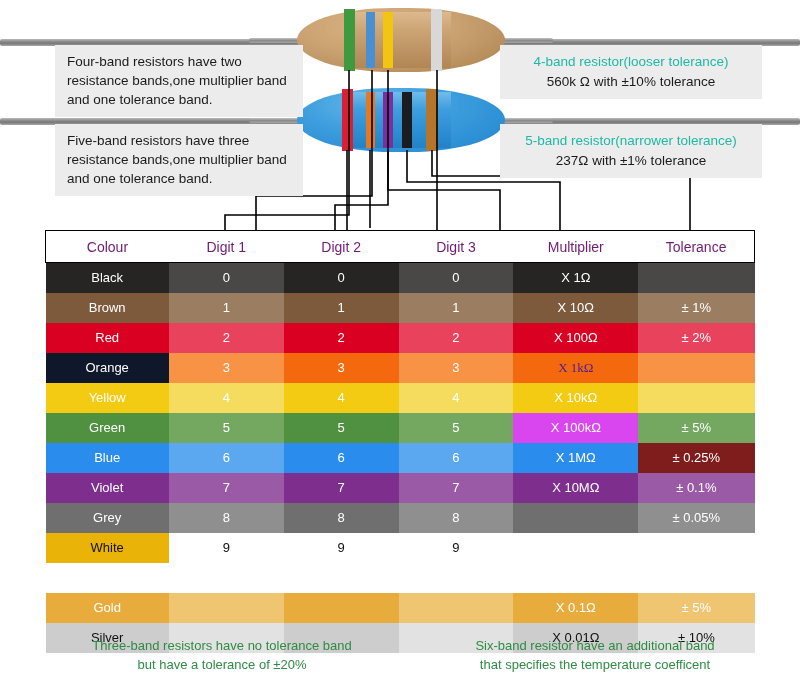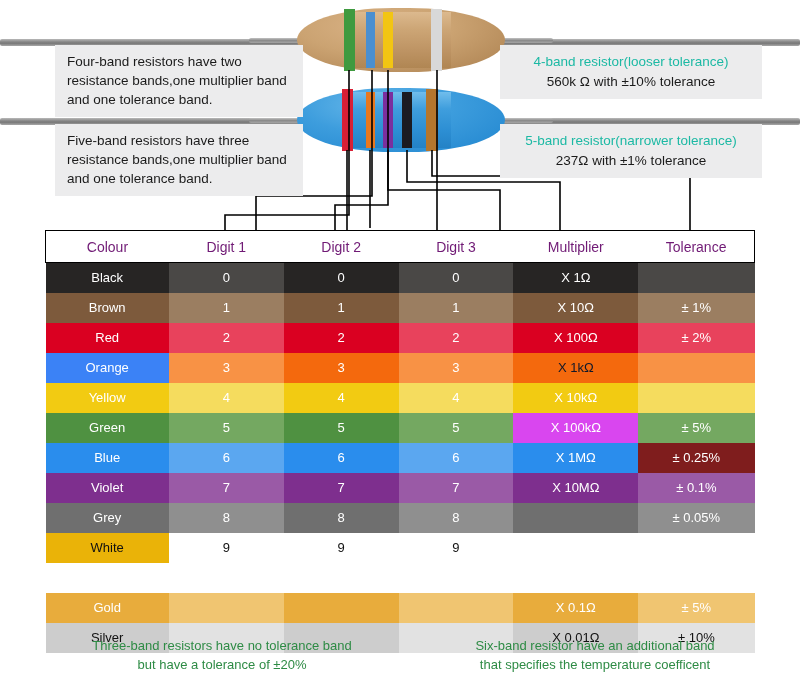--- a/index.html
+++ b/index.html
@@ -175,25 +175,25 @@
         </tr>
         <tr>
           <td class="lbl" style="color: rgb(255, 255, 255); background: rgb(218, 0, 33);">Red</td>
           <td style="color: rgb(255, 255, 255); background: rgb(232, 66, 92);">2</td>
           <td style="color: rgb(255, 255, 255); background: rgb(218, 0, 33);">2</td>
           <td style="color: rgb(255, 255, 255); background: rgb(232, 66, 92);">2</td>
           <td style="color: rgb(255, 255, 255); background: rgb(218, 0, 33);">X 100Ω</td>
           <td style="color: rgb(255, 255, 255); background: rgb(232, 66, 92);">± 2%</td>
         </tr>
         <tr>
-          <td class="lbl" style="color: rgb(255, 255, 255); background: #3b82f6;">Orange</td>
+          <td class="lbl" style="color: rgb(255, 255, 255); background: #0f172a;">Orange</td>
           <td style="color: rgb(255, 255, 255); background: rgb(248, 146, 69);">3</td>
           <td style="color: rgb(255, 255, 255); background: rgb(244, 105, 13);">3</td>
           <td style="color: rgb(255, 255, 255); background: rgb(248, 146, 69);">3</td>
-          <td style="color: #0f172a; background: rgb(244, 105, 13);">X 1kΩ</td>
+          <td style="color: #4c1d95; background: rgb(244, 105, 13); font-family: Liberation Serif, serif;">X 1kΩ</td>
           <td style="color: rgb(255, 255, 255); background: rgb(248, 146, 69);"></td>
         </tr>
         <tr>
           <td class="lbl" style="color: rgb(255, 255, 255); background: rgb(242, 203, 18);">Yellow</td>
           <td style="color: rgb(255, 255, 255); background: rgb(245, 220, 94);">4</td>
           <td style="color: rgb(255, 255, 255); background: rgb(242, 203, 18);">4</td>
           <td style="color: rgb(255, 255, 255); background: rgb(245, 220, 94);">4</td>
           <td style="color: rgb(255, 255, 255); background: rgb(242, 203, 18);">X 10kΩ</td>
           <td style="color: rgb(255, 255, 255); background: rgb(245, 220, 94);"></td>
         </tr>

